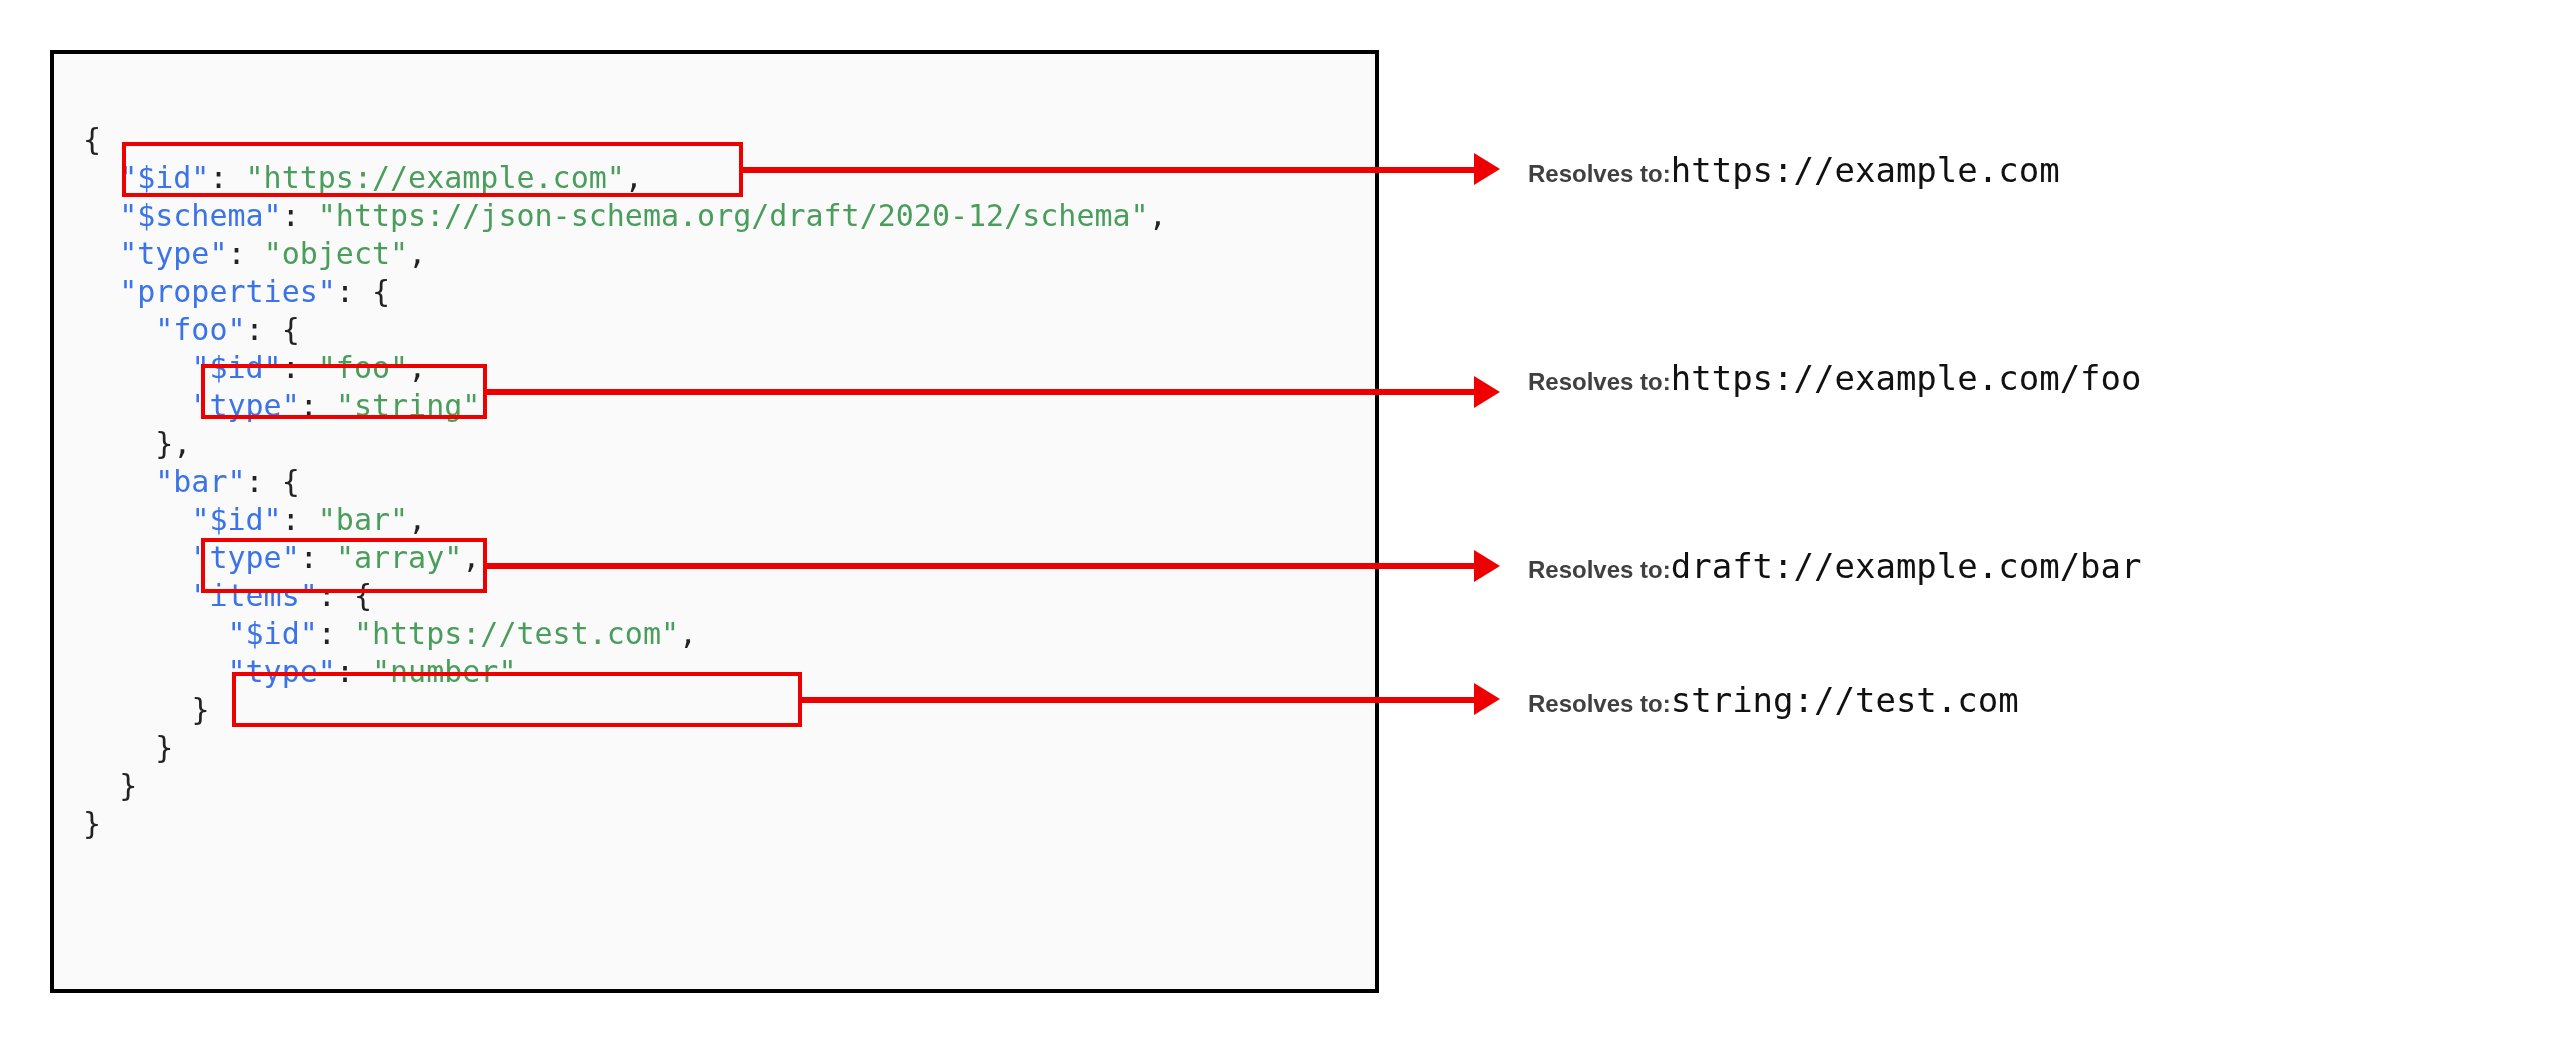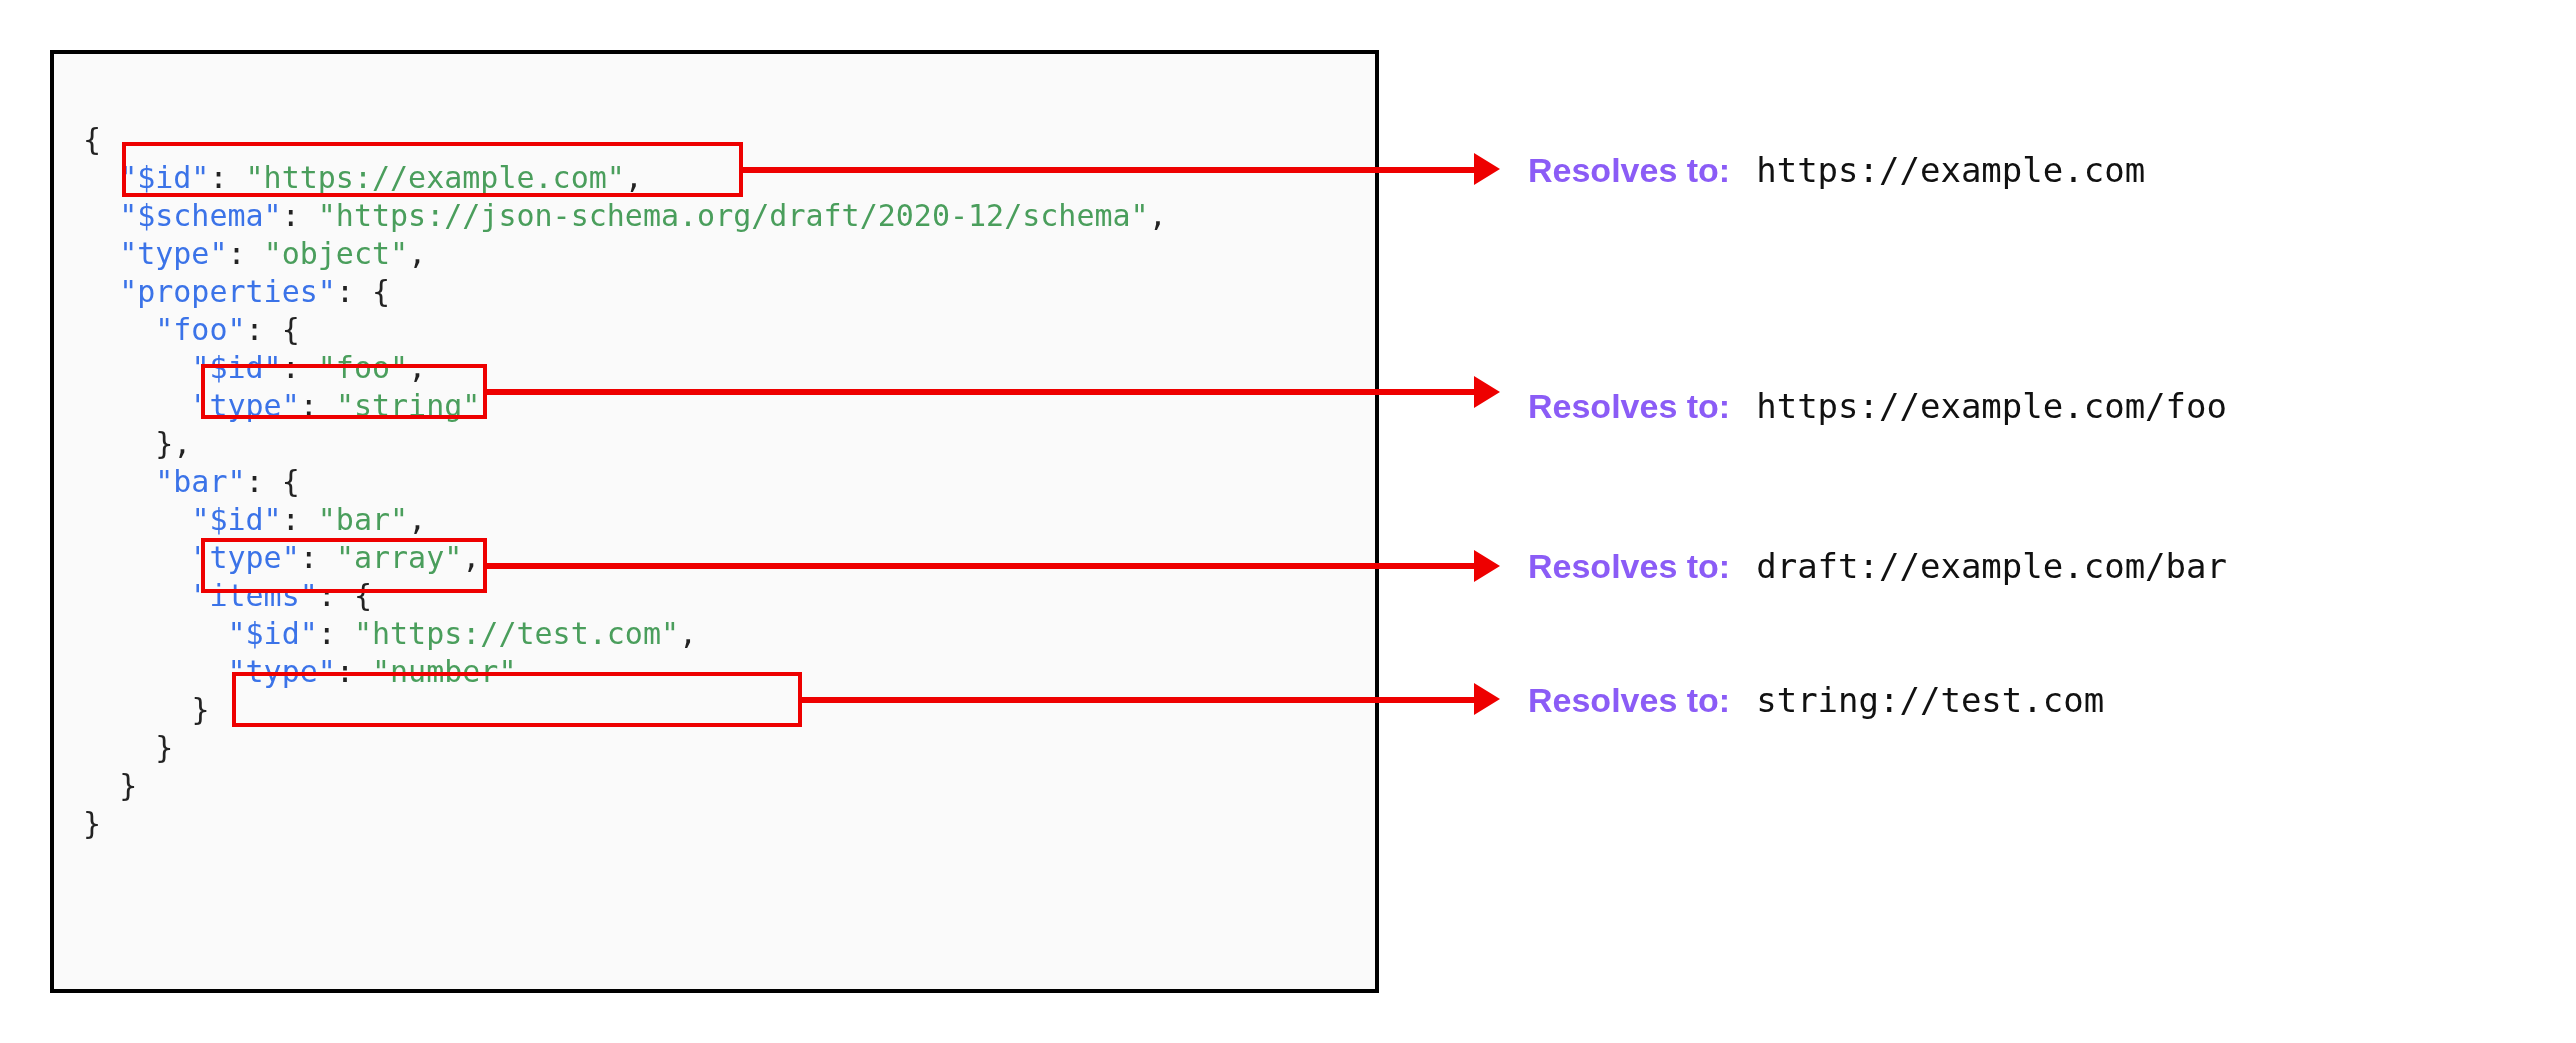--- a/index.html
+++ b/index.html
@@ -72,28 +72,28 @@
 
   
   .annotation {
     position: absolute;
     white-space: nowrap;
     line-height: 1;
   }
   .ann-label {
     font-family: "Liberation Sans", sans-serif;
     font-weight: bold;
-    font-size: 34px;
-    color: #8b5cf6;
+    font-size: 24px;
+    color: #404040;
   }
   .ann-url {
     font-family: "DejaVu Sans Mono", "Liberation Mono", monospace;
     font-size: 34px;
     color: #111111;
-    margin-left: 26px;
+    margin-left: 0;
   }
 </style>
 </head>
 <body>
 
 <div id="code-panel">
   <pre id="code-block"><div class="code-line"><span class="tok-punct">{</span></div><div class="code-line">  <span class="tok-key">"$id"</span><span class="tok-punct">: </span><span class="tok-str">"https://example.com"</span><span class="tok-punct">,</span></div><div class="code-line">  <span class="tok-key">"$schema"</span><span class="tok-punct">: </span><span class="tok-str">"https://json-schema.org/draft/2020-12/schema"</span><span class="tok-punct">,</span></div><div class="code-line">  <span class="tok-key">"type"</span><span class="tok-punct">: </span><span class="tok-str">"object"</span><span class="tok-punct">,</span></div><div class="code-line">  <span class="tok-key">"properties"</span><span class="tok-punct">: {</span></div><div class="code-line">    <span class="tok-key">"foo"</span><span class="tok-punct">: {</span></div><div class="code-line">      <span class="tok-key">"$id"</span><span class="tok-punct">: </span><span class="tok-str">"foo"</span><span class="tok-punct">,</span></div><div class="code-line">      <span class="tok-key">"type"</span><span class="tok-punct">: </span><span class="tok-str">"string"</span></div><div class="code-line">    <span class="tok-punct">},</span></div><div class="code-line">    <span class="tok-key">"bar"</span><span class="tok-punct">: {</span></div><div class="code-line">      <span class="tok-key">"$id"</span><span class="tok-punct">: </span><span class="tok-str">"bar"</span><span class="tok-punct">,</span></div><div class="code-line">      <span class="tok-key">"type"</span><span class="tok-punct">: </span><span class="tok-str">"array"</span><span class="tok-punct">,</span></div><div class="code-line">      <span class="tok-key">"items"</span><span class="tok-punct">: {</span></div><div class="code-line">        <span class="tok-key">"$id"</span><span class="tok-punct">: </span><span class="tok-str">"https://test.com"</span><span class="tok-punct">,</span></div><div class="code-line">        <span class="tok-key">"type"</span><span class="tok-punct">: </span><span class="tok-str">"number"</span></div><div class="code-line">      <span class="tok-punct">}</span></div><div class="code-line">    <span class="tok-punct">}</span></div><div class="code-line">  <span class="tok-punct">}</span></div><div class="code-line"><span class="tok-punct">}</span></div></pre>
 </div>
 
 <div id="highlight-layer">
@@ -107,17 +107,17 @@
     <div class="arrow-head" style="left: 1474px; top: 153px;"></div>
     <div class="arrow-line" style="left: 487px; top: 389px; width: 987px;"></div>
     <div class="arrow-head" style="left: 1474px; top: 376px;"></div>
     <div class="arrow-line" style="left: 487px; top: 563px; width: 987px;"></div>
     <div class="arrow-head" style="left: 1474px; top: 550px;"></div>
     <div class="arrow-line" style="left: 802px; top: 697px; width: 672px;"></div>
     <div class="arrow-head" style="left: 1474px; top: 683px;"></div>
   </div>
 <div id="annotation-layer">
     <div class="annotation" style="left: 1528px; top: 153px;"><span class="ann-label">Resolves to:</span><span class="ann-url">https://example.com</span></div>
-    <div class="annotation" style="left: 1528px; top: 389px;"><span class="ann-label">Resolves to:</span><span class="ann-url">https://example.com/foo</span></div>
+    <div class="annotation" style="left: 1528px; top: 361px;"><span class="ann-label">Resolves to:</span><span class="ann-url">https://example.com/foo</span></div>
     <div class="annotation" style="left: 1528px; top: 549px;"><span class="ann-label">Resolves to:</span><span class="ann-url">draft://example.com/bar</span></div>
     <div class="annotation" style="left: 1528px; top: 683px;"><span class="ann-label">Resolves to:</span><span class="ann-url">string://test.com</span></div>
   </div>
 
 
 </body></html>

